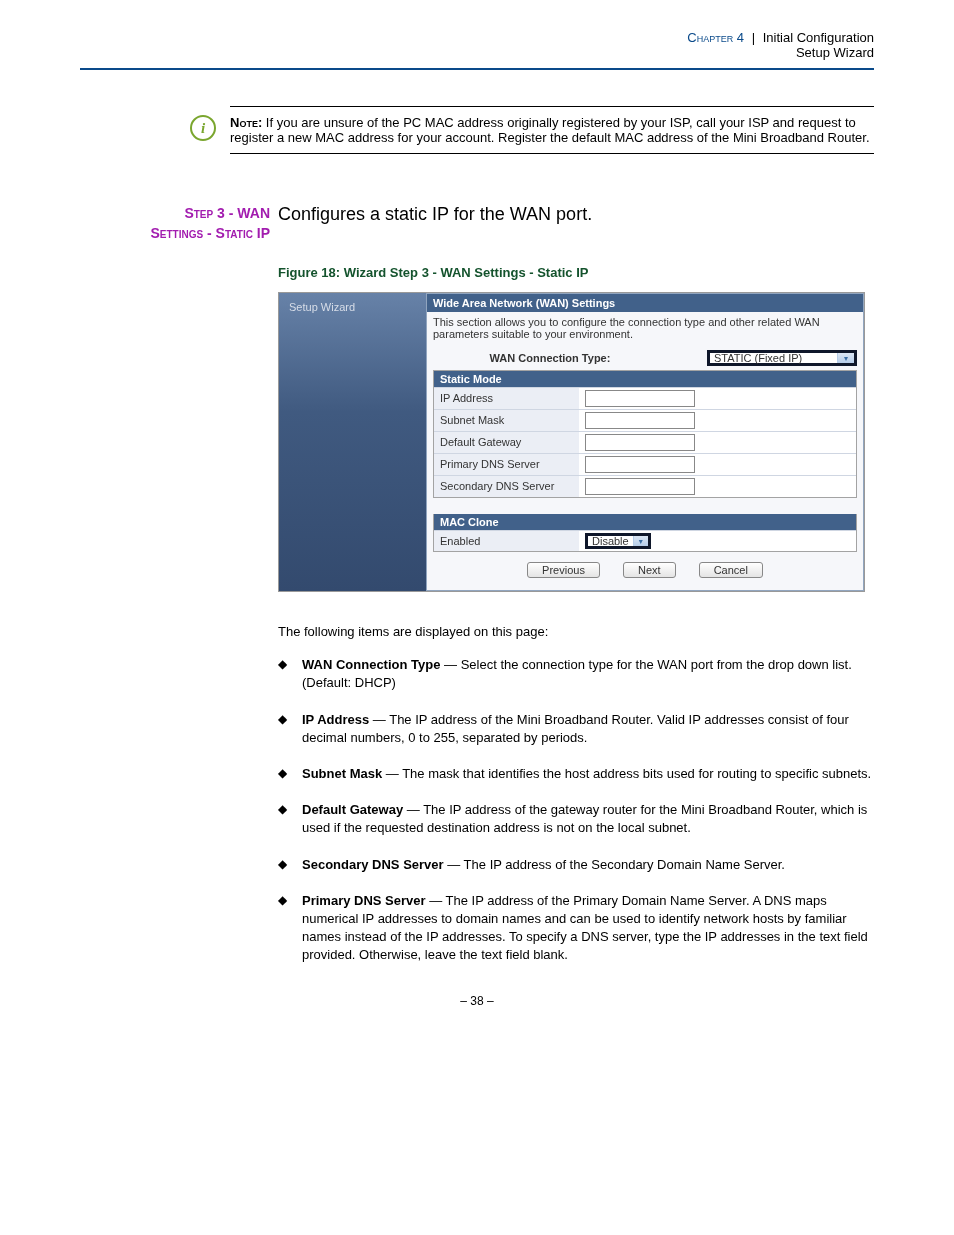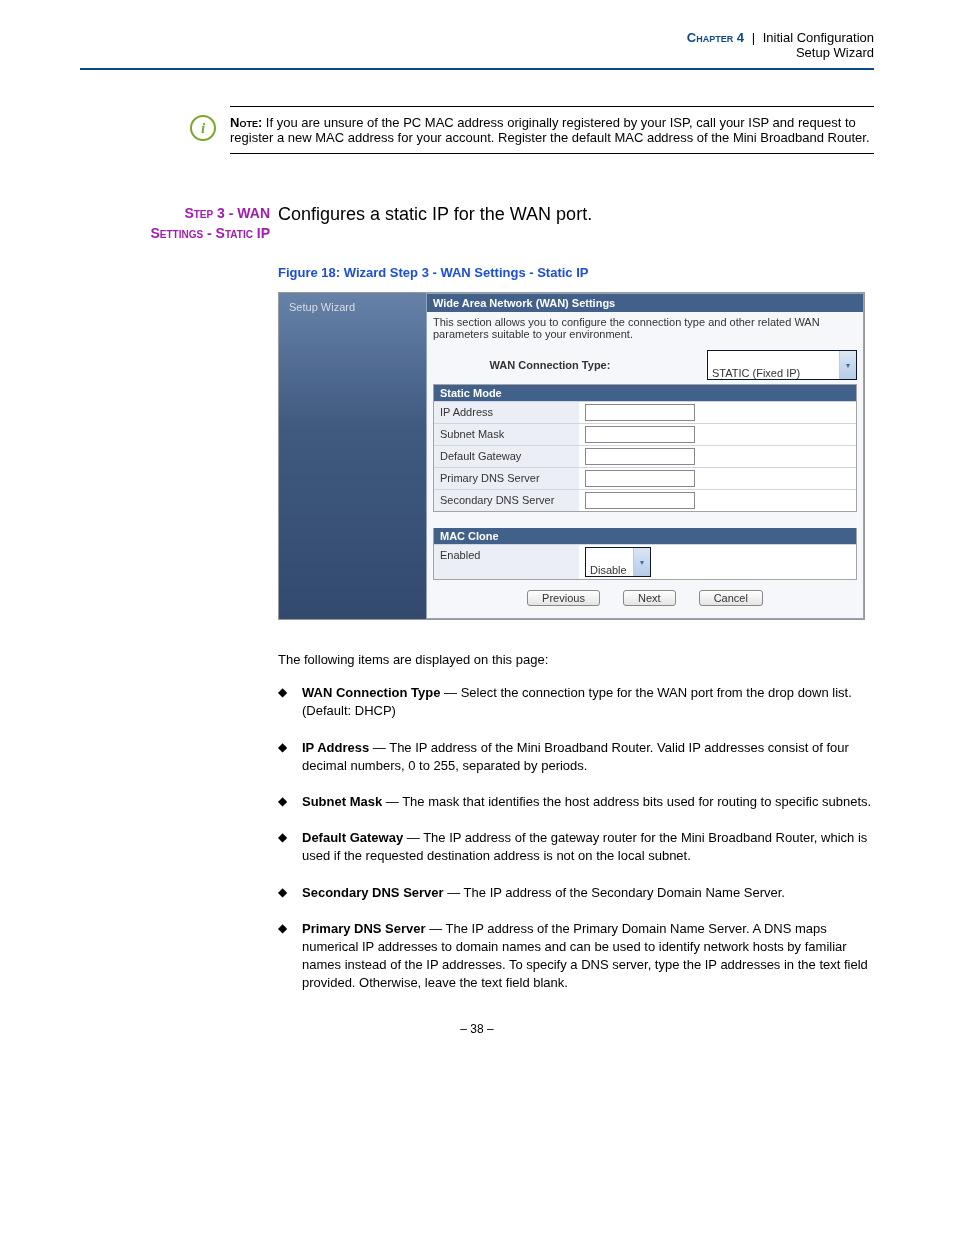--- a/index.html
+++ b/index.html
@@ -16,21 +16,21 @@
     box-sizing: border-box;
     padding: 30px 80px 40px 80px;
     position: relative;
   }
   .header-bar {
     border-bottom: 2px solid #0a4a8a;
     padding-bottom: 8px;
     text-align: right;
   }
   .header-line1 { font-size: 13px; }
-  .chapter { color: #0a4a8a; font-weight: bold; font-variant: small-caps; }
+  .chapter { color: #0a4a8a; font-weight: normal; font-variant: small-caps; }
   .pipe { color: #000; margin: 0 4px; }
   .header-line2 { font-size: 13px; color: #000; }
 
   .note-block {
     margin-top: 36px;
     margin-left: 150px;
     border-top: 1px solid #000;
     border-bottom: 1px solid #000;
     padding: 8px 0;
     position: relative;
@@ -68,21 +68,21 @@
     font-size: 14px;
     padding-right: 8px;
     line-height: 1.4;
   }
   .step-row .step-desc {
     flex: 1;
     font-size: 18px;
   }
 
   .figure-caption {
-    color: #1d4ed8;
+    color: #14532d;
     font-weight: bold;
     font-size: 13px;
     margin: 22px 0 12px 198px;
   }
 
   .ui-screenshot {
     margin-left: 198px;
     width: 585px;
     border: 1px solid #999;
     display: flex;
@@ -118,26 +118,26 @@
     color: #333;
   }
   .conn-row {
     display: flex;
     align-items: center;
     margin-top: 10px;
     margin-bottom: 4px;
   }
   .conn-row .lbl { flex: 1; font-weight: bold; text-align: center; padding-right: 40px; }
   .select-box {
-    border: 1px solid #0f172a;
+    border: 3px solid #0f172a;
     background: #fff;
-    height: 30px;
-    box-sizing: border-box;
-    display: flex;
-    align-items: flex-end;
+    height: 16px;
+    box-sizing: border-box;
+    display: flex;
+    align-items: center;
     font-size: 11px;
   }
   .select-box .sel-text { padding: 0 4px; flex: 1; }
   .select-box .sel-btn {
     width: 16px;
     height: 100%;
     background: linear-gradient(#dbe6f4, #b5cce8);
     border-left: 1px solid #b5cce8;
     display: flex;
     align-items: center;

